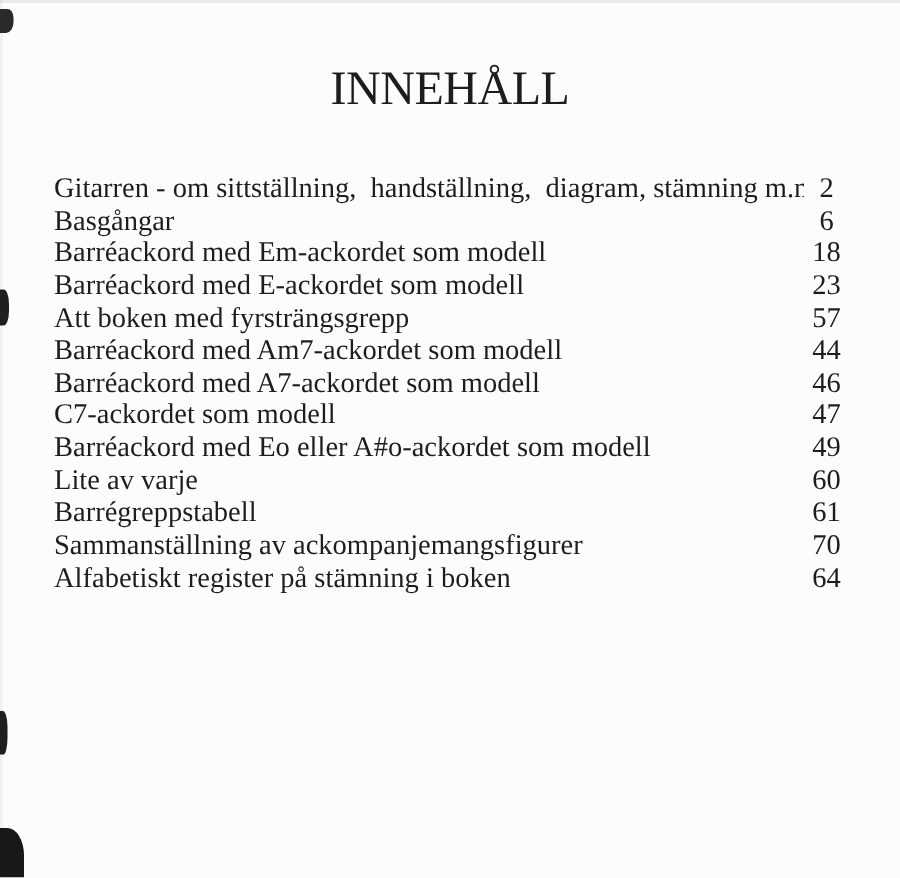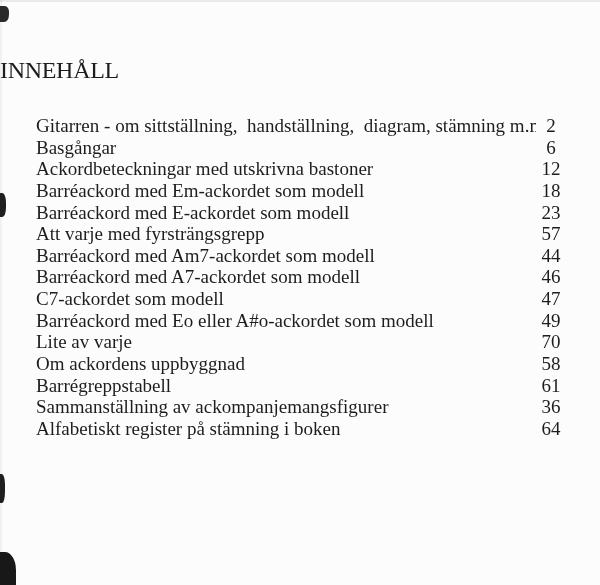--- a/index.html
+++ b/index.html
@@ -26,27 +26,26 @@
     position:absolute;left:0;top:0;width:100%;height:2px;
     background:rgba(0,0,0,0.07);
   }
   .edge-left{
     position:absolute;left:0;top:0;width:2px;height:100%;
     background:rgba(0,0,0,0.045);
   }
   .page-title{
     position:absolute;
     top:44px;left:0;right:0;
-    text-align:left;
-    font-size:24px;
+    text-align:center;
+    font-size:32px;
     font-weight:400;
     letter-spacing:-0.3px;
     line-height:28px;
     color:var(--text);
-    margin-top:12px;
   }
   .toc{
     position:absolute;
     top:115px;
     left:36px;
     width:530px;
   }
   .toc-row{
     display:flex;
     align-items:baseline;
@@ -87,66 +86,58 @@
   <div class="toc" id="toc">
       <div class="toc-row">
         <span class="toc-label">Gitarren - om sittställning,  handställning,  diagram, stämning m.m.</span>
         <span class="toc-page">2</span>
       </div>
       <div class="toc-row">
         <span class="toc-label">Basgångar</span>
         <span class="toc-page">6</span>
       </div>
       <div class="toc-row">
-        <span class="toc-label">Ackordbeteckningar med utskrivna bastoner</span>
-        <span class="toc-page">12</span>
-      </div>
-      <div class="toc-row">
         <span class="toc-label">Barréackord med Em-ackordet som modell</span>
         <span class="toc-page">18</span>
       </div>
       <div class="toc-row">
         <span class="toc-label">Barréackord med E-ackordet som modell</span>
         <span class="toc-page">23</span>
       </div>
       <div class="toc-row">
-        <span class="toc-label">Att varje med fyrsträngsgrepp</span>
+        <span class="toc-label">Att boken med fyrsträngsgrepp</span>
         <span class="toc-page">57</span>
       </div>
       <div class="toc-row">
         <span class="toc-label">Barréackord med Am7-ackordet som modell</span>
         <span class="toc-page">44</span>
       </div>
       <div class="toc-row">
         <span class="toc-label">Barréackord med A7-ackordet som modell</span>
         <span class="toc-page">46</span>
       </div>
       <div class="toc-row">
         <span class="toc-label">C7-ackordet som modell</span>
         <span class="toc-page">47</span>
       </div>
       <div class="toc-row">
         <span class="toc-label">Barréackord med Eo eller A#o-ackordet som modell</span>
         <span class="toc-page">49</span>
       </div>
       <div class="toc-row">
         <span class="toc-label">Lite av varje</span>
-        <span class="toc-page">70</span>
-      </div>
-      <div class="toc-row">
-        <span class="toc-label">Om ackordens uppbyggnad</span>
-        <span class="toc-page">58</span>
+        <span class="toc-page">60</span>
       </div>
       <div class="toc-row">
         <span class="toc-label">Barrégreppstabell</span>
         <span class="toc-page">61</span>
       </div>
       <div class="toc-row">
         <span class="toc-label">Sammanställning av ackompanjemangsfigurer</span>
-        <span class="toc-page">36</span>
+        <span class="toc-page">70</span>
       </div>
       <div class="toc-row">
         <span class="toc-label">Alfabetiskt register på stämning i boken</span>
         <span class="toc-page">64</span>
       </div>
     </div>
 
   <div class="scan-mark m1"></div>
   <div class="scan-mark m2"></div>
   <div class="scan-mark m3"></div>

